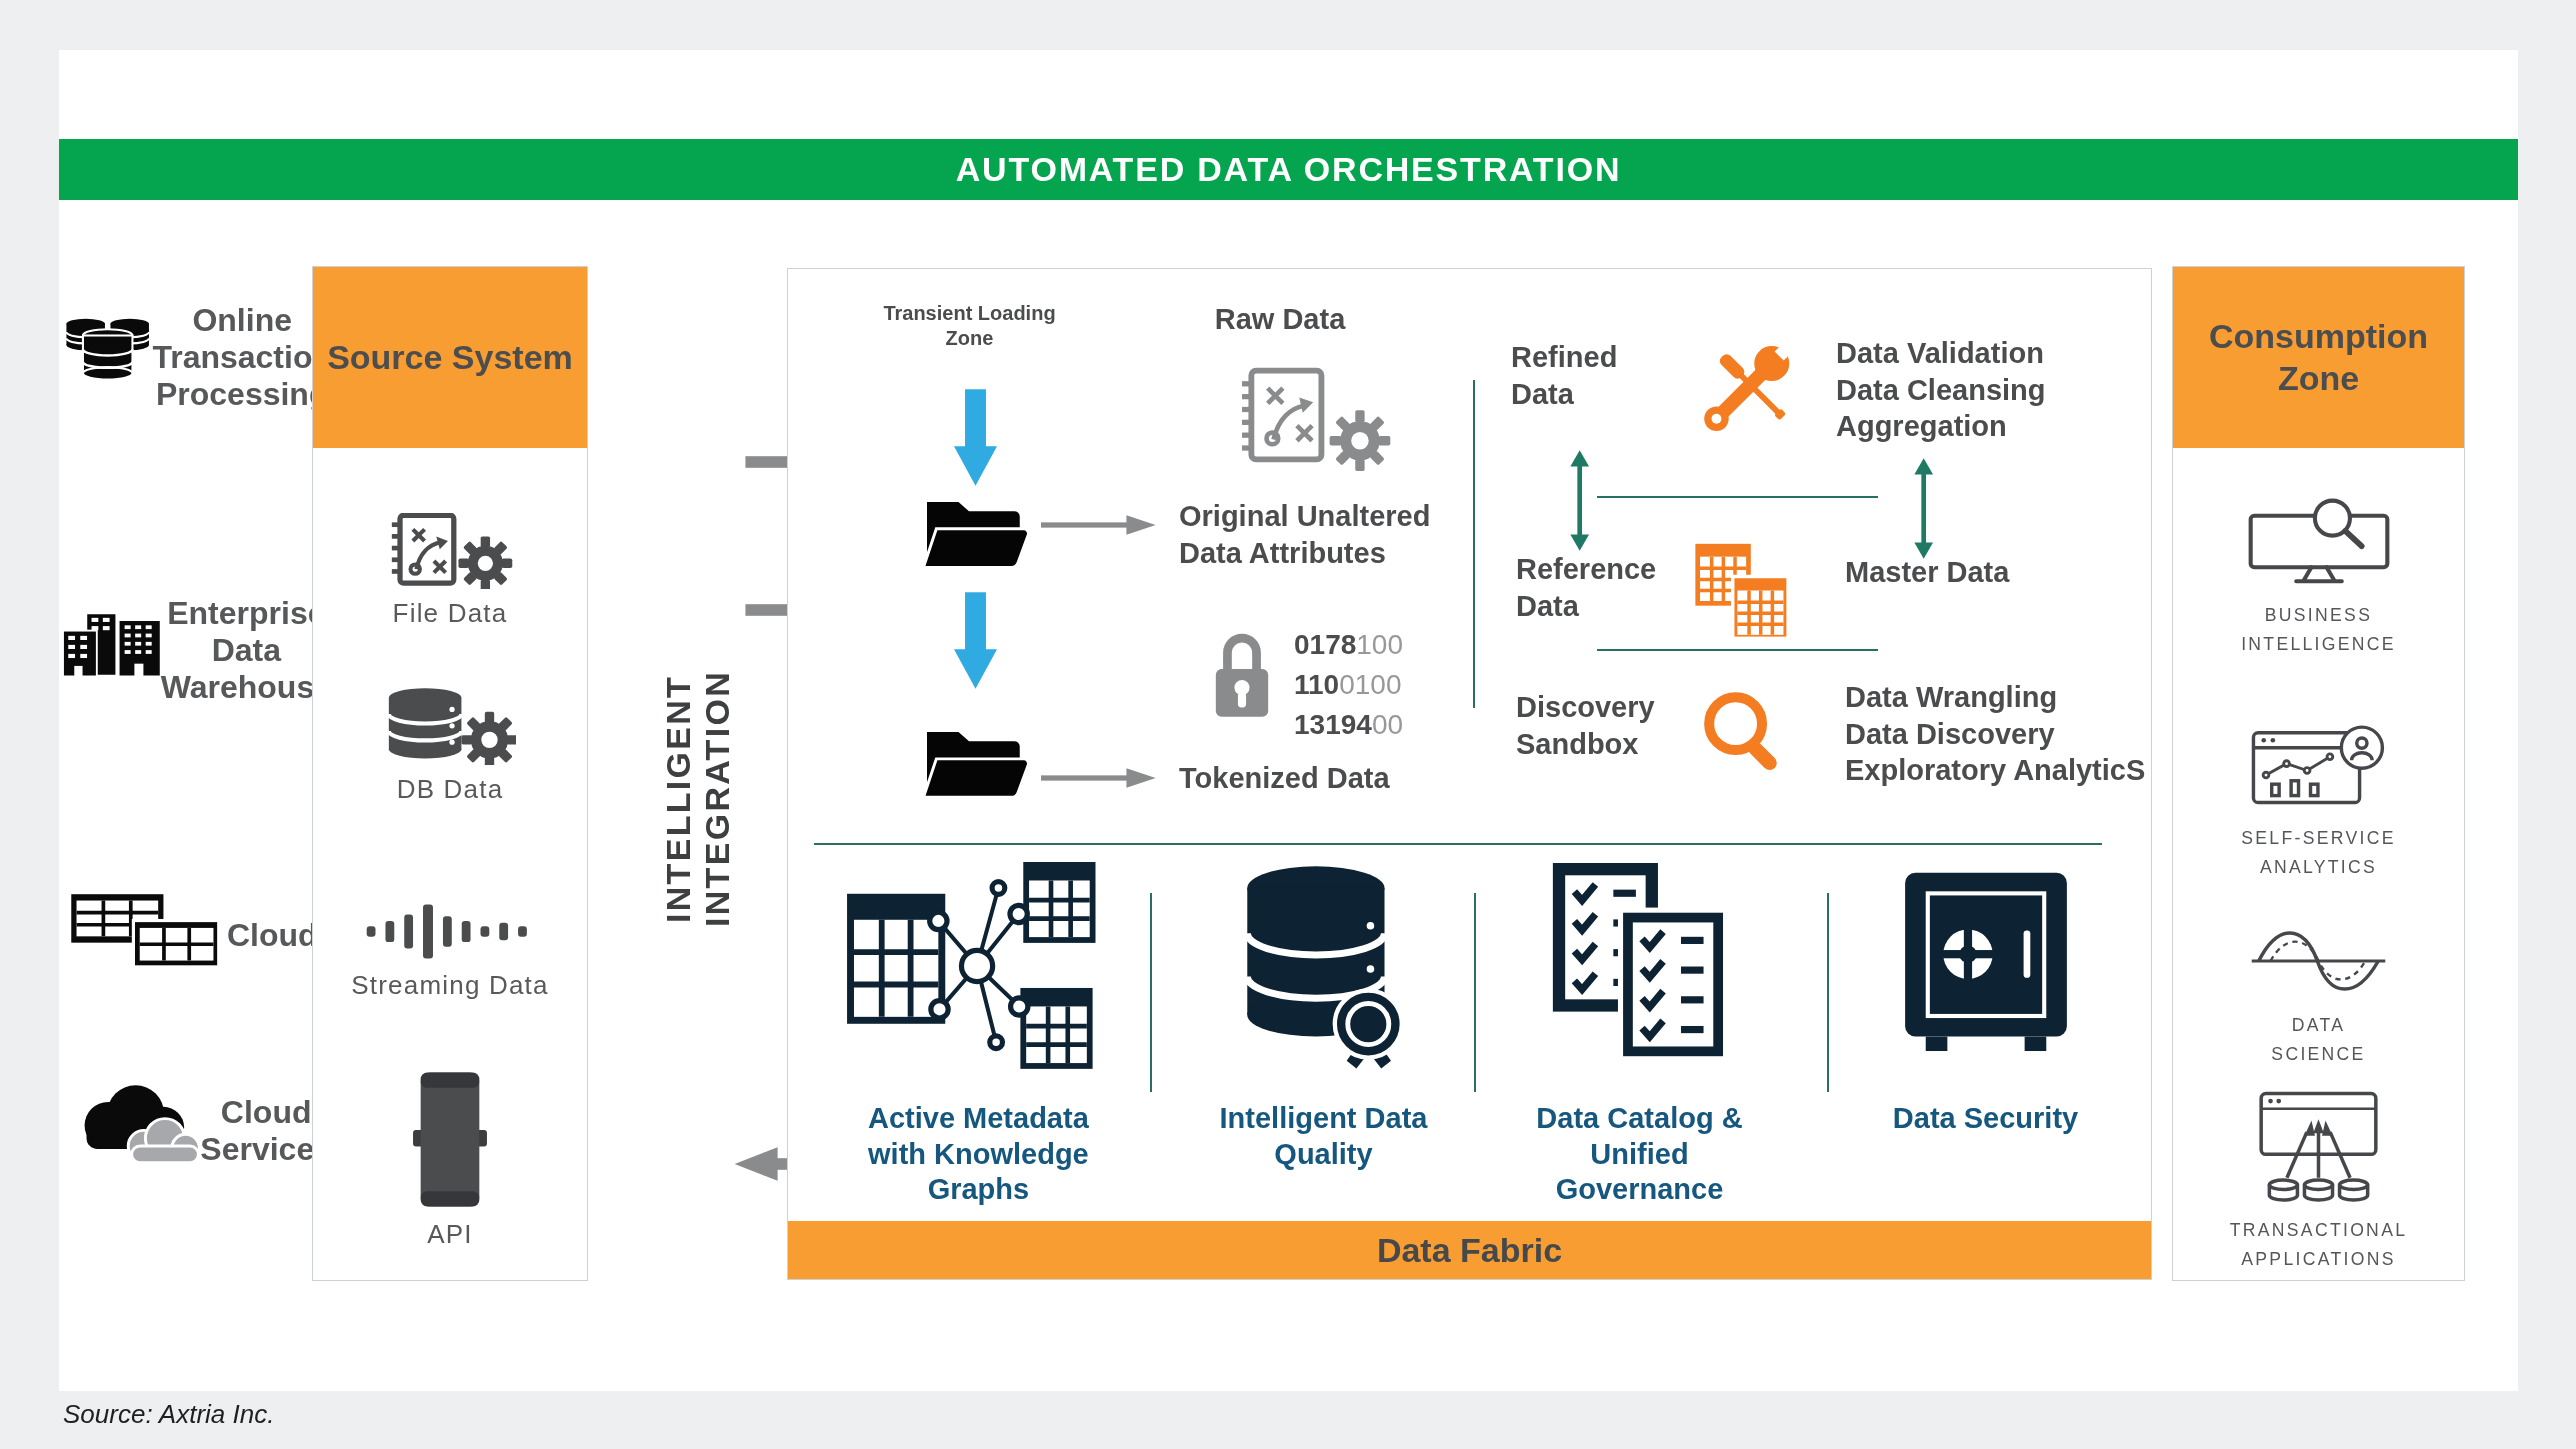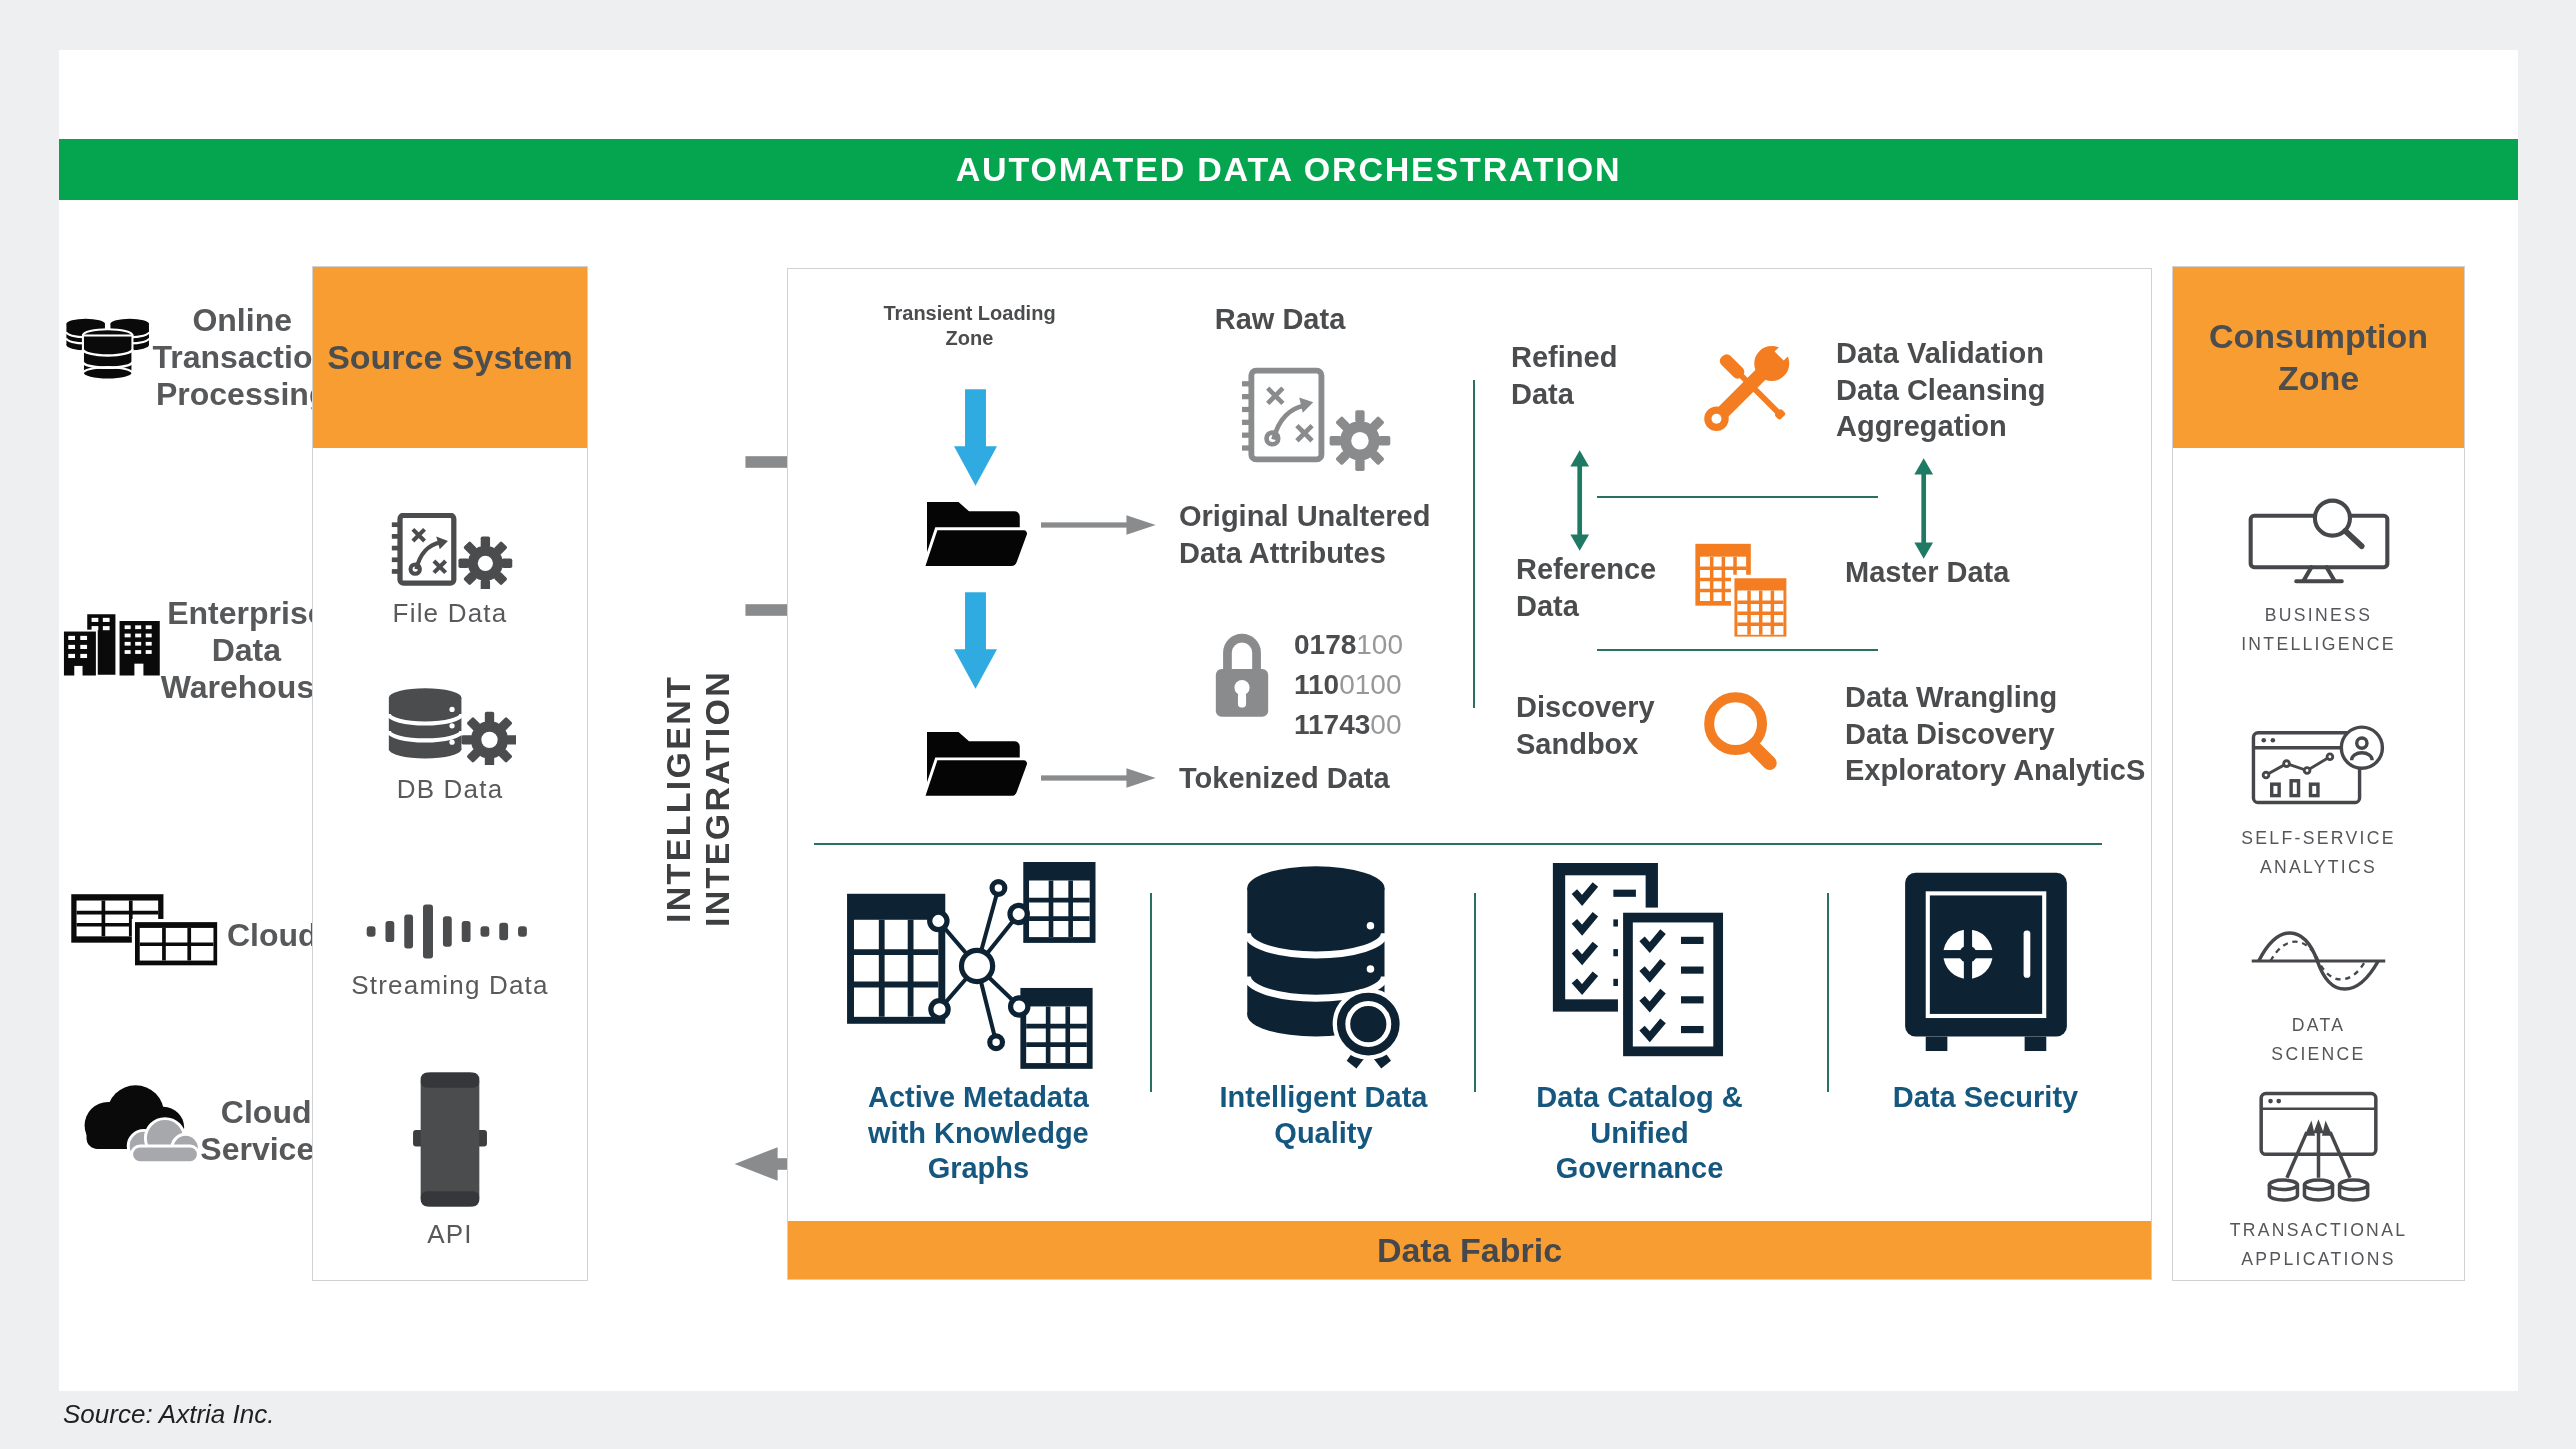--- a/index.html
+++ b/index.html
@@ -35,21 +35,21 @@
   .integration{position:absolute;left:659px;top:547px;width:64px;height:503px;
     writing-mode:vertical-rl;transform:rotate(180deg);text-align:center;
     font-size:34px;font-weight:700;color:#3e3f41;letter-spacing:2.3px;}
   
   .mid-box{position:absolute;left:787px;top:268px;width:1365px;height:1012px;background:#fff;border:1.8px solid var(--border);}
   .abs{position:absolute;}
   .hb{font-weight:700;color:var(--charcoal);font-size:29px;line-height:1.26;}
   .hb-c{text-align:center;}
   .navy-lbl{font-weight:700;color:var(--navy-label);font-size:29px;line-height:1.22;text-align:center;}
   .tealline{background:#2b6e62;}
-  .fabric-item{position:absolute;display:flex;flex-direction:column;align-items:center;top:591px;}
+  .fabric-item{position:absolute;display:flex;flex-direction:column;align-items:center;top:591px;gap:21px;}
   .fabric-item .icon-slot{height:211px;display:flex;align-items:center;justify-content:center;}
   .fabric-item .lbl{margin-top:9.4px;}
   .fabric-bar{position:absolute;left:0;bottom:0;width:100%;height:58px;background:var(--orange);
     display:flex;align-items:center;justify-content:center;font-size:34px;font-weight:700;color:#46484b;}
   .binary{font-size:28px;line-height:1.42;color:var(--charcoal);}
   .binary .b{font-weight:700;color:var(--charcoal);}
   .binary .l{font-weight:400;color:var(--binary-light);}
   .footer{position:absolute;left:63px;top:1399px;font-style:italic;font-size:26px;color:#1f1f1f;}
   svg{display:block;}
 </style>
@@ -391,21 +391,21 @@
         <path d="M30,86 v-30 a25,25 0 0 1 50,0 v30" stroke="#8a8b8d" stroke-width="15" fill="none"></path>
         <rect x="10" y="84" width="90" height="82" rx="10" fill="#8a8b8d"></rect>
         <circle cx="55" cy="116" r="13" fill="#fff"></circle>
           <rect x="48" y="124" width="14" height="26" rx="6" fill="#fff"></rect>
       </svg>
     </div>
 
     <div class="abs binary" style="left:506px;top:356px;">
       <div><span class="b">0178</span><span class="l">100</span></div>
       <div><span class="b">110</span><span class="l">0100</span></div>
-      <div><span class="b">11743</span><span class="l">00</span></div>
+      <div><span class="b">13194</span><span class="l">00</span></div>
     </div>
 
     <div class="abs tealline" style="left:685px;top:111px;width:1.8px;height:328px;"></div>
 
     <div class="abs hb pre" style="left:723px;top:70px;">Refined
 Data</div>
 
     <div class="abs" style="left:905px;top:70px;">
       <svg width="105" height="105" viewBox="0 0 180 180">
         <g fill="#f47d21" transform="translate(50,30) rotate(-45)">

